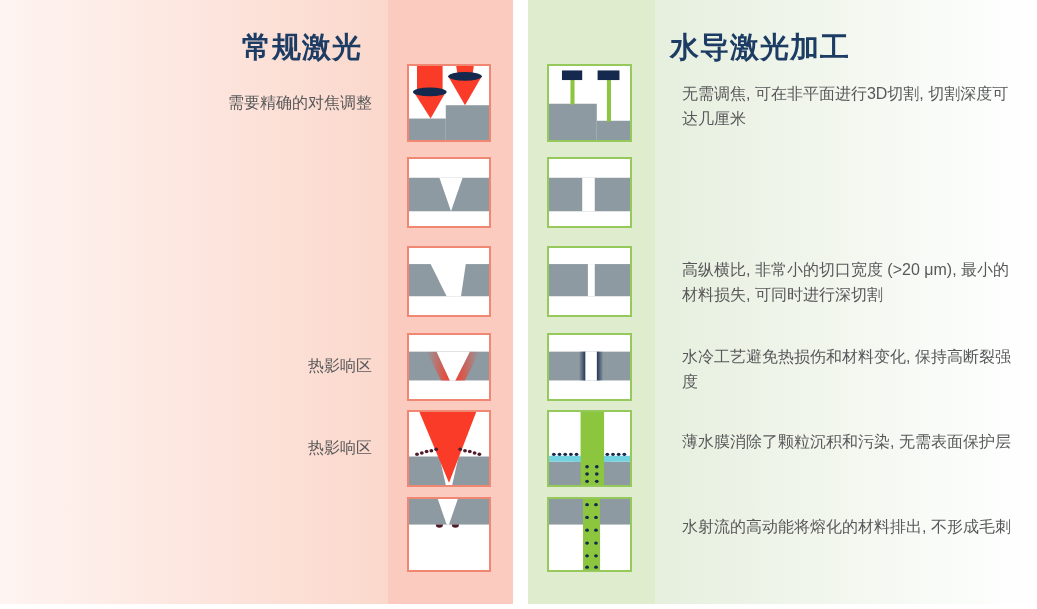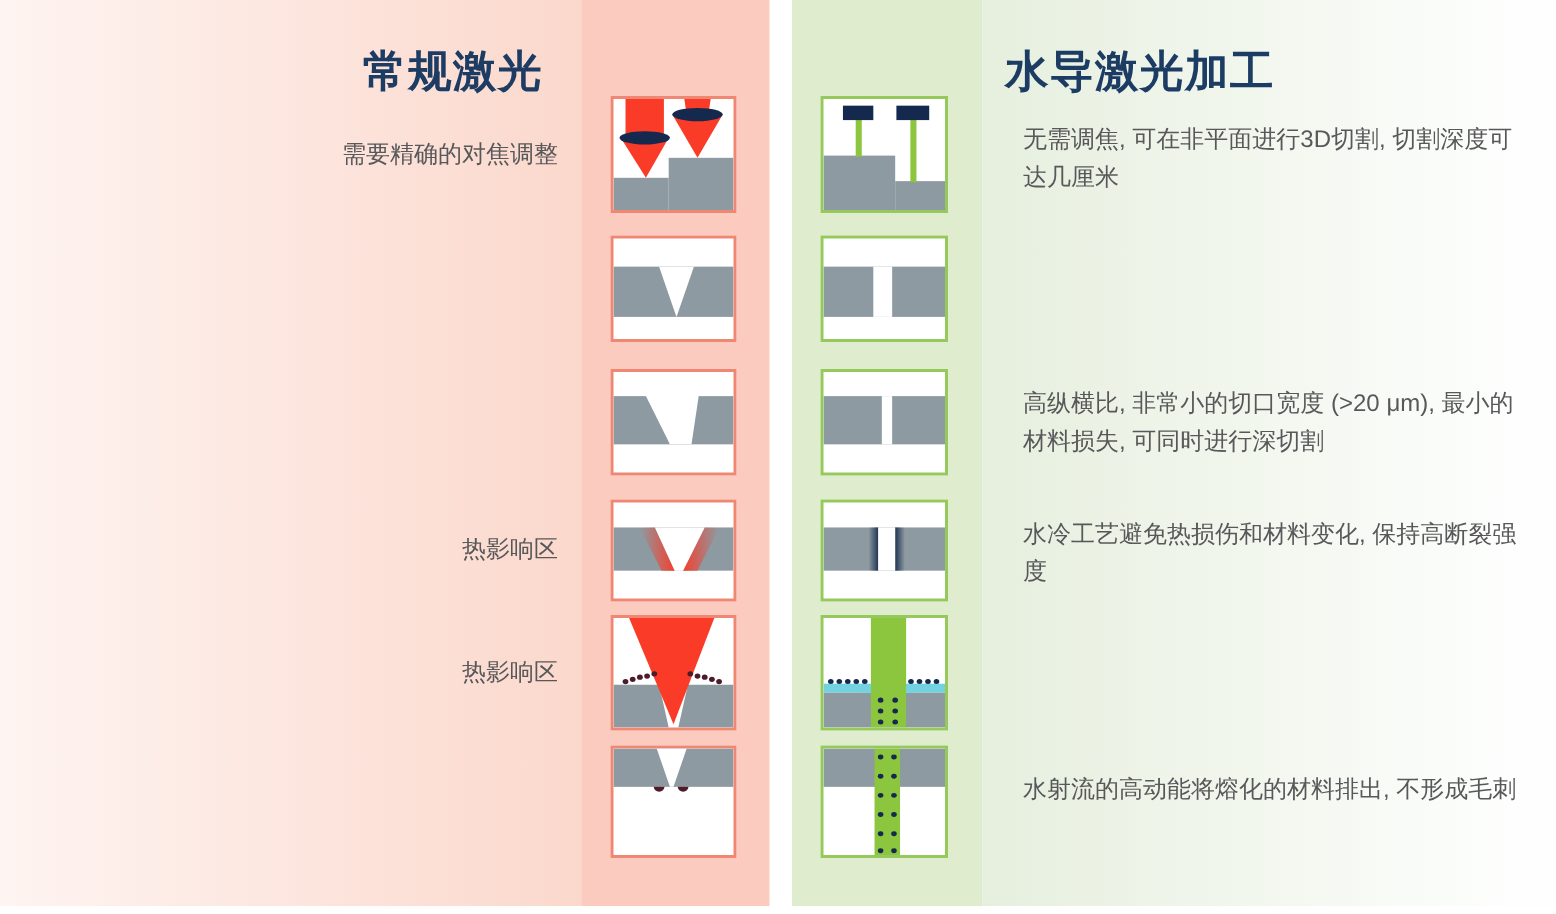--- a/index.html
+++ b/index.html
@@ -68,20 +68,21 @@
   <div class="title title-left">常规激光</div>
   <div class="title title-right">水导激光加工</div>
 
   <div class="l-label" style="top:93px">需要精确的对焦调整</div>
   <div class="l-label" style="top:356px">热影响区</div>
   <div class="l-label" style="top:438px">热影响区</div>
 
   <div class="r-text" style="top:82px">无需调焦, 可在非平面进行3D切割, 切割深度可达几厘米</div>
   <div class="r-text" style="top:258px">高纵横比, 非常小的切口宽度 (&gt;20 μm), 最小的材料损失, 可同时进行深切割</div>
   <div class="r-text" style="top:345px">水冷工艺避免热损伤和材料变化, 保持高断裂强度</div>
+  <div class="r-text" style="top:430px">薄水膜消除了颗粒沉积和污染, 无需表面保护层</div>
   <div class="r-text" style="top:515px">水射流的高动能将熔化的材料排出, 不形成毛刺</div>
 
   <div class="fig l" style="top:64px;height:78px">
     <svg viewBox="0 0 100 100" preserveAspectRatio="none">
       <rect class="c-gray" x="46" y="53" width="54" height="47"></rect>
       <rect class="c-gray" x="0" y="71" width="46" height="29"></rect>
       <rect class="c-red" x="10" y="0" width="32" height="35"></rect>
       <polygon class="c-red" points="6,35 46,35 27,71"></polygon>
       <ellipse class="c-navy" cx="26" cy="35" rx="21" ry="6"></ellipse>
       <polygon class="c-red" points="59,0 81,0 79,14 61,14"></polygon>

